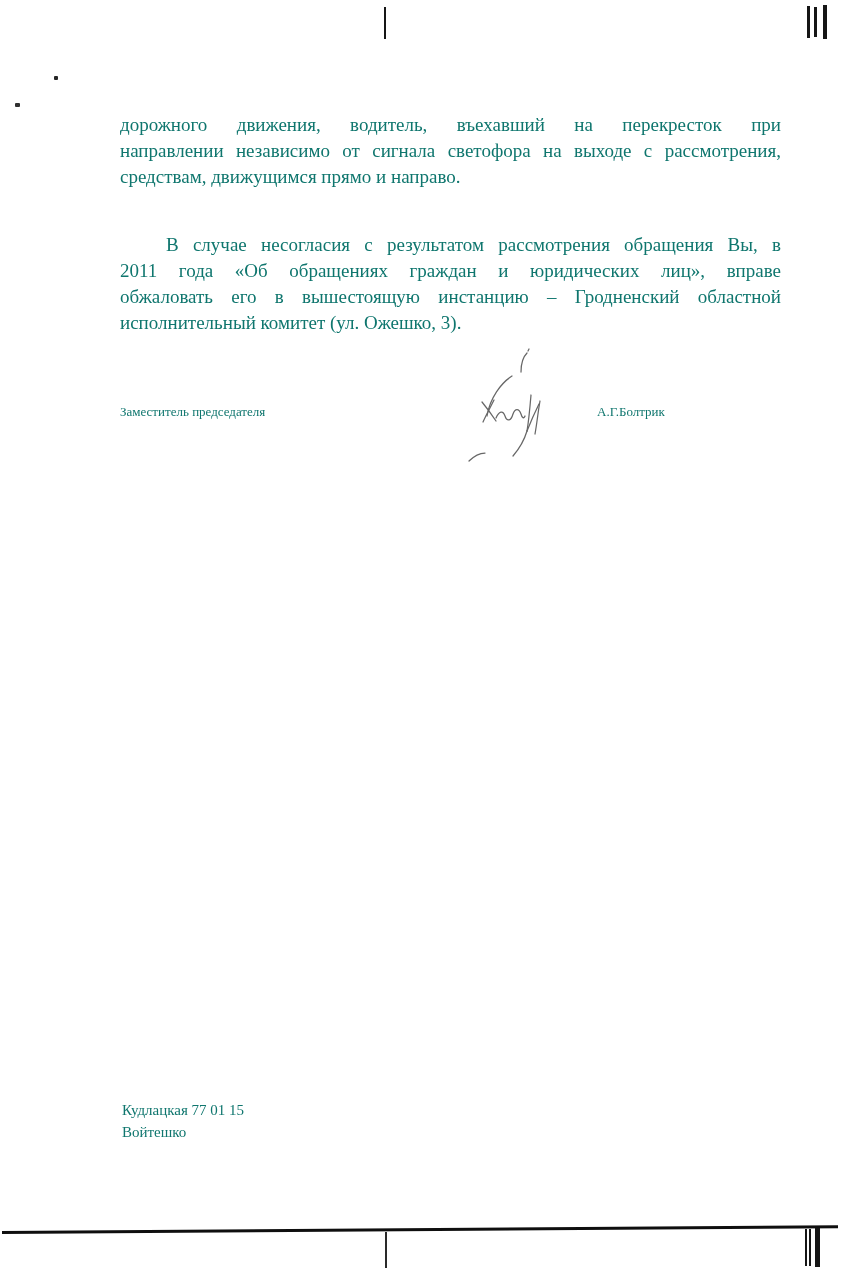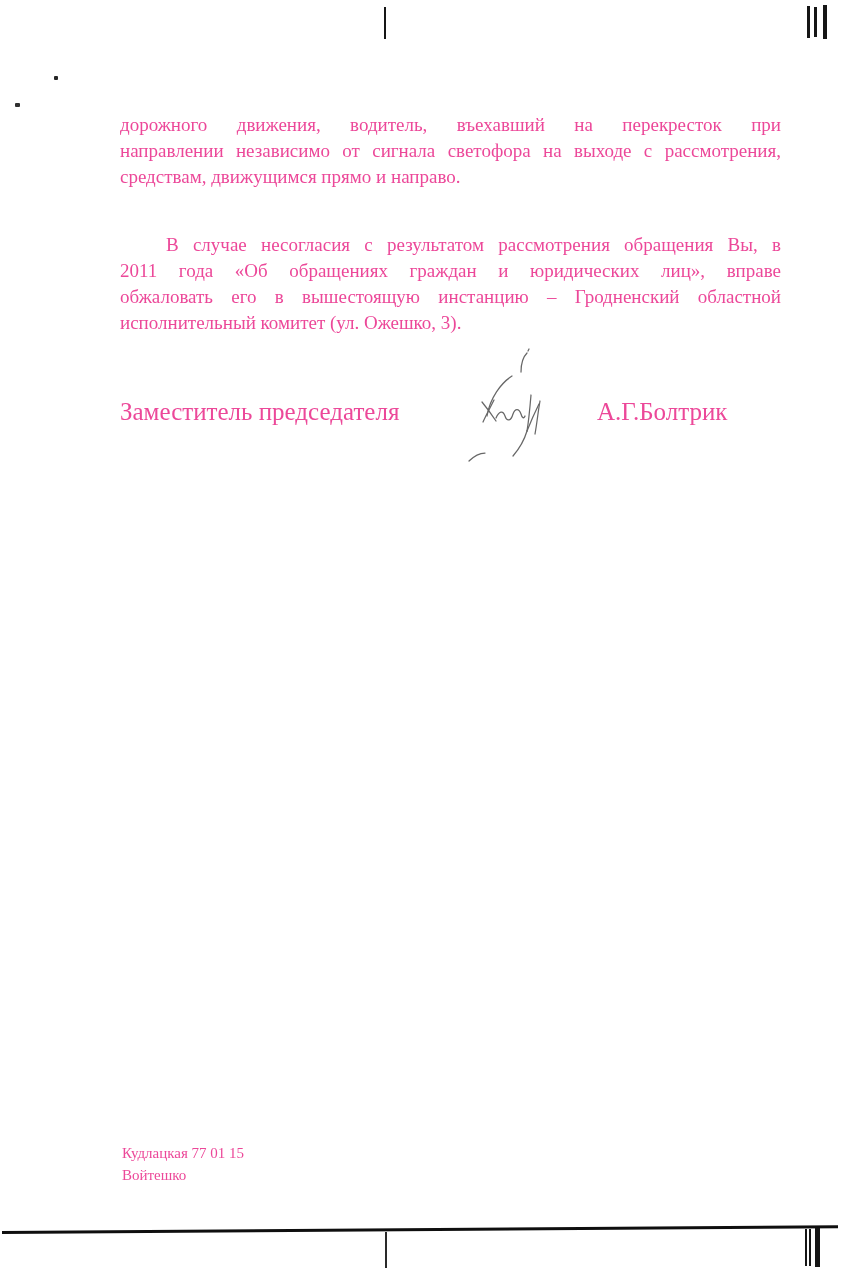--- a/index.html
+++ b/index.html
@@ -3,47 +3,47 @@
 <meta charset="utf-8">
 <style>
   html,body{margin:0;padding:0;background:#e8e8e8;}
   .page{
     position:relative;
     width:843px;height:1280px;
     margin:0 auto;
     background:#ffffff;
     overflow:hidden;
     font-family:"Liberation Serif","DejaVu Serif",serif;
-    color:#ec4899;
+    color:#0f766e;
   }
   
   .textblock{
     position:absolute;left:120px;top:112px;width:661px;
     font-size:19px;
   }
   .tline{
     height:26px;line-height:26px;
     text-align:justify;
     text-align-last:justify;
     white-space:nowrap;
   }
   .tline.no-just{text-align-last:left;}
   .tline.indent{padding-left:46px;box-sizing:border-box;margin-top:42px;}
   
   .sigrow{
     position:absolute;left:120px;top:399px;width:661px;height:30px;
-    font-size:25px;line-height:26px;text-align:right;
+    font-size:13px;line-height:26px;text-align:right;
   }
   .sig-title{position:absolute;left:0;top:0;}
   .sig-name{position:absolute;left:477px;top:0;}
   .sig-scribble{position:absolute;left:463px;top:338px;width:112px;height:130px;}
   
   .footer{
     position:absolute;left:122px;top:1099px;
-    font-size:15px;line-height:22px;margin-top:43px;
+    font-size:15px;line-height:22px;
   }
   
   .art{position:absolute;background:#161616;}
   .tick-top-center{left:384px;top:7px;width:2px;height:32px;}
   .bar-tr-1{left:807px;top:6px;width:3px;height:32px;}
   .bar-tr-2{left:814px;top:7px;width:3px;height:30px;}
   .bar-tr-3{left:823px;top:5px;width:4px;height:34px;}
   .speck-1{left:54px;top:76px;width:4px;height:4px;border-radius:1px;background:#262626;}
   .speck-2{left:15px;top:103px;width:5px;height:4px;border-radius:1px;background:#303030;}
   .line-bottom{left:2px;top:1231px;width:836px;height:3px;background:#0f0f0f;

